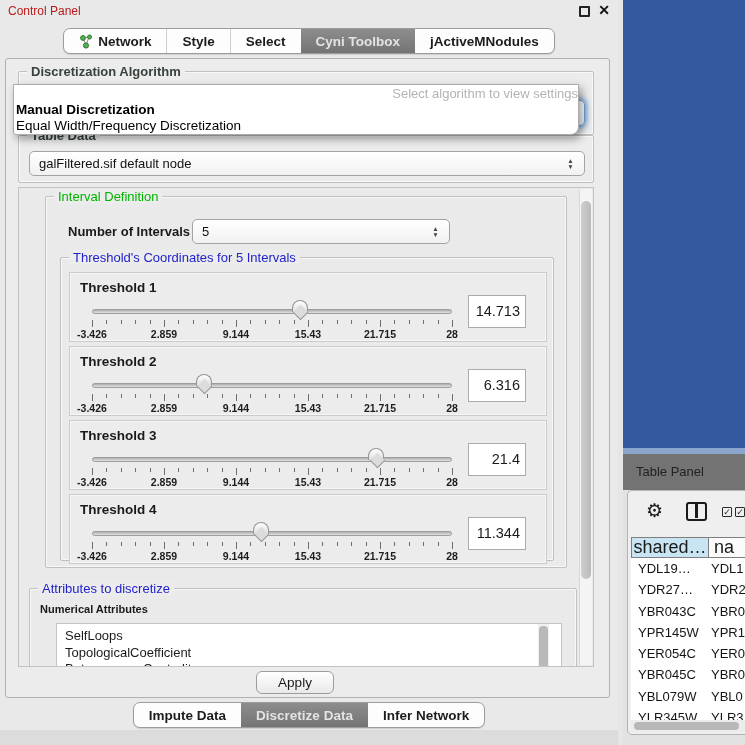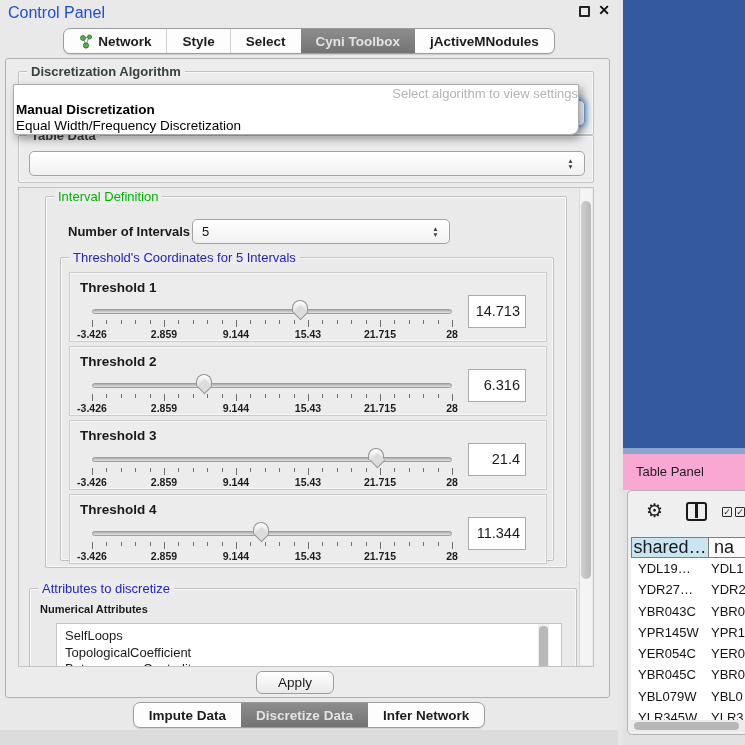--- a/index.html
+++ b/index.html
@@ -2,21 +2,21 @@
 <html style="--title-green: #00b400; --title-blue: #2222cc; --desktop-blue: #35599f; --header-cell: #c9e5f4; --light-red: #df443c; --light-yellow: #dfa023; --light-green: #7fc044; --node-green: #e7f5e7; --node-pink: #f7eef2; --node-red: #ee1c1c; --edge-gray: #c8c8c8; --edge-teal: #accfd6;"><head>
 <meta charset="utf-8">
 <style>
   * { margin:0; padding:0; box-sizing:border-box; }
   html,body { width:745px; height:745px; overflow:hidden; background:#e2e2e2;
     font-family:"Liberation Sans", sans-serif; font-size:13px; color:#1a1a1a; }
 
   
   #cp { position:absolute; left:0; top:0; width:618px; height:745px; background:#e9e9e9; }
   #cp-titlebar { position:absolute; left:0; top:0; width:100%; height:22px; background:#e9e9e9; }
-  #cp-title { position:absolute; left:8px; top:4px; font-size:16px; color:#1d4ed8; }
+  #cp-title { position:absolute; left:8px; top:4px; font-size:12px; color:#b91c1c; }
   #float-btn { position:absolute; right:28px; top:6px; width:11px; height:11px; border:2px solid #222; border-radius:1px; }
   #close-btn { position:absolute; right:8px; top:2px; font-size:14px; font-weight:bold; color:#111; }
 
   .tabrow { position:absolute; left:0; width:618px; display:flex; justify-content:center; }
   #top-tabs { top:28px; } #bottom-tabs { top:702px; }
   .tabgroup { display:flex; border:1px solid #9c9c9c; border-radius:7px; overflow:hidden;
     background:#fdfdfd; height:26px; box-shadow:0 1px 1px rgba(0,0,0,.12); }
   .tab { display:flex; align-items:center; gap:5px; padding:0 15px; font-size:13.5px; font-weight:600;
     color:#1c1c1c; border-left:1px solid #cfcfcf; height:100%; }
   .tab:first-child { border-left:none; }
@@ -103,21 +103,21 @@
     background:linear-gradient(#ffffff,#e9e9e9); border:1px solid #9d9d9d; border-radius:6px;
     text-align:center; line-height:21px; font-size:13.5px; }
 
   #cp-bottom-strip { position:absolute; left:0; top:730px; width:618px; height:15px; background:#dcdcdc; }
 
   
   #splitter { position:absolute; left:618px; top:0; width:5px; height:745px; background:#e6e6e6; }
   #desktop { position:absolute; left:623px; top:0; width:122px; height:454px; background:var(--desktop-blue); }
   #desktop::after { content:''; position:absolute; left:0; bottom:0; width:100%; height:6px; background:#8ca5cd; }
 
-  #tp-header { position:absolute; left:623px; top:454px; width:122px; height:36px; background:#f9a8d4; }
+  #tp-header { position:absolute; left:623px; top:454px; width:122px; height:36px; background:#737373; }
   #tp-title { position:absolute; left:13px; top:10px; font-size:13px; color:#222; }
 
   #tp-body { position:absolute; left:627px; top:490px; width:125px; height:245px;
     background:#efefef; border:1px solid #b3b3b3; border-radius:5px; }
   #tp-toolbar { position:absolute; left:0; top:0; width:100%; height:44px; }
   #gear-ic { position:absolute; left:18px; top:8px; font-size:19px; color:#1a1a1a; }
   #split-ic { position:absolute; left:58px; top:11px; width:21px; height:19px; border:2.5px solid #1a1a1a; border-radius:3px; }
   #split-ic::after { content:''; position:absolute; left:7px; top:0; width:2.5px; height:14px; background:#1a1a1a; }
   .chk { position:absolute; top:16px; width:10px; height:10px; border:1.5px solid #2a2a2a; border-radius:1px;
     font-size:9px; line-height:9px; text-align:center; color:#2a2a2a; }
@@ -175,20 +175,21 @@
   <div id="cp-content">
 
     <div id="algo-group" class="grp">
       <span class="grp-title t-dark">Discretization Algorithm</span>
       <div id="algo-combo"></div>
     </div>
 
     <div id="tabledata-group" class="grp">
       <span class="grp-title t-dark">Table Data</span>
       <div id="td-combo" class="combo">
+        <span>galFiltered.sif default node</span>
         <span class="stepper">
             <span>▲</span>
             <span>▼</span>
           </span>
       </div>
     </div>
 
     <div id="algo-popup">
       <div id="popup-prompt">Select algorithm to view settings</div>
       <div id="popup-opts">

